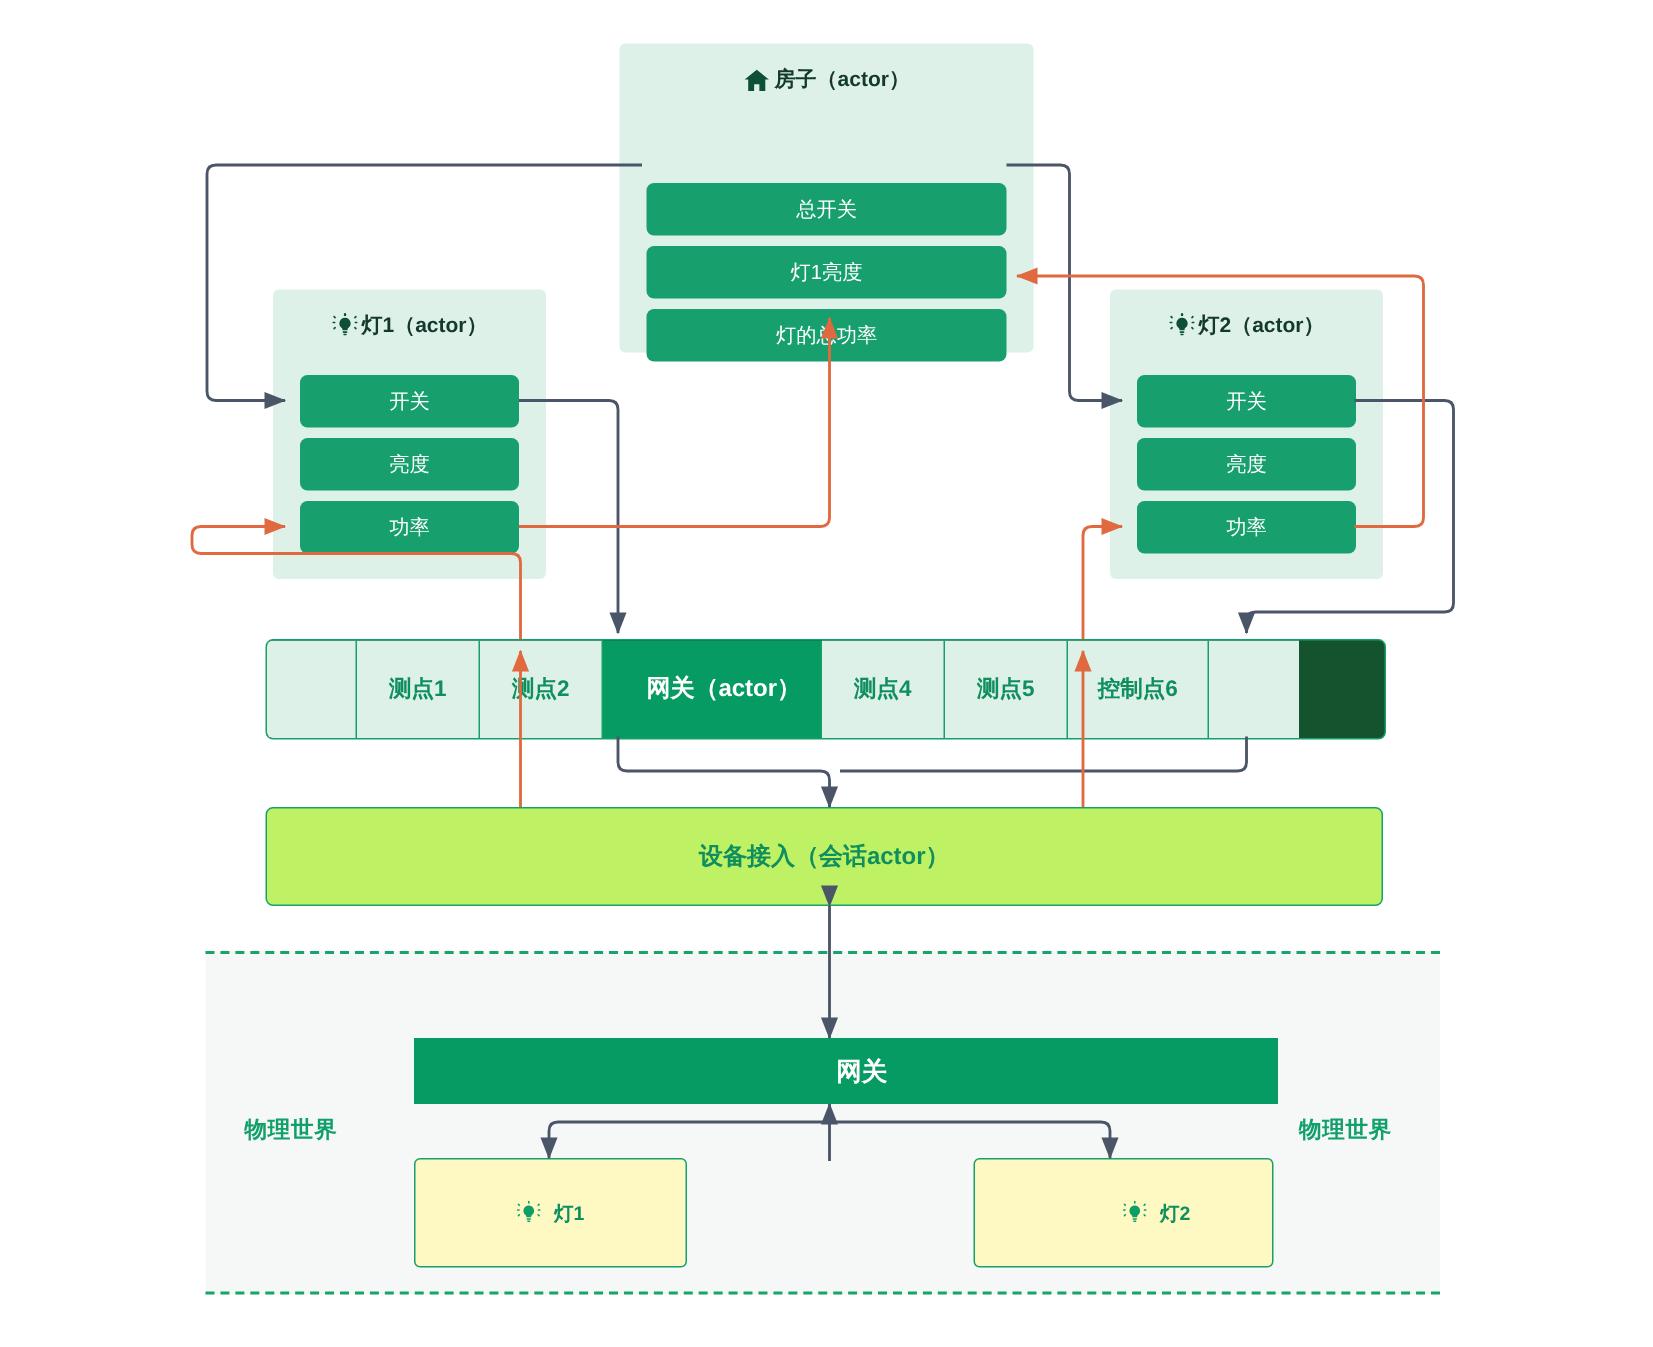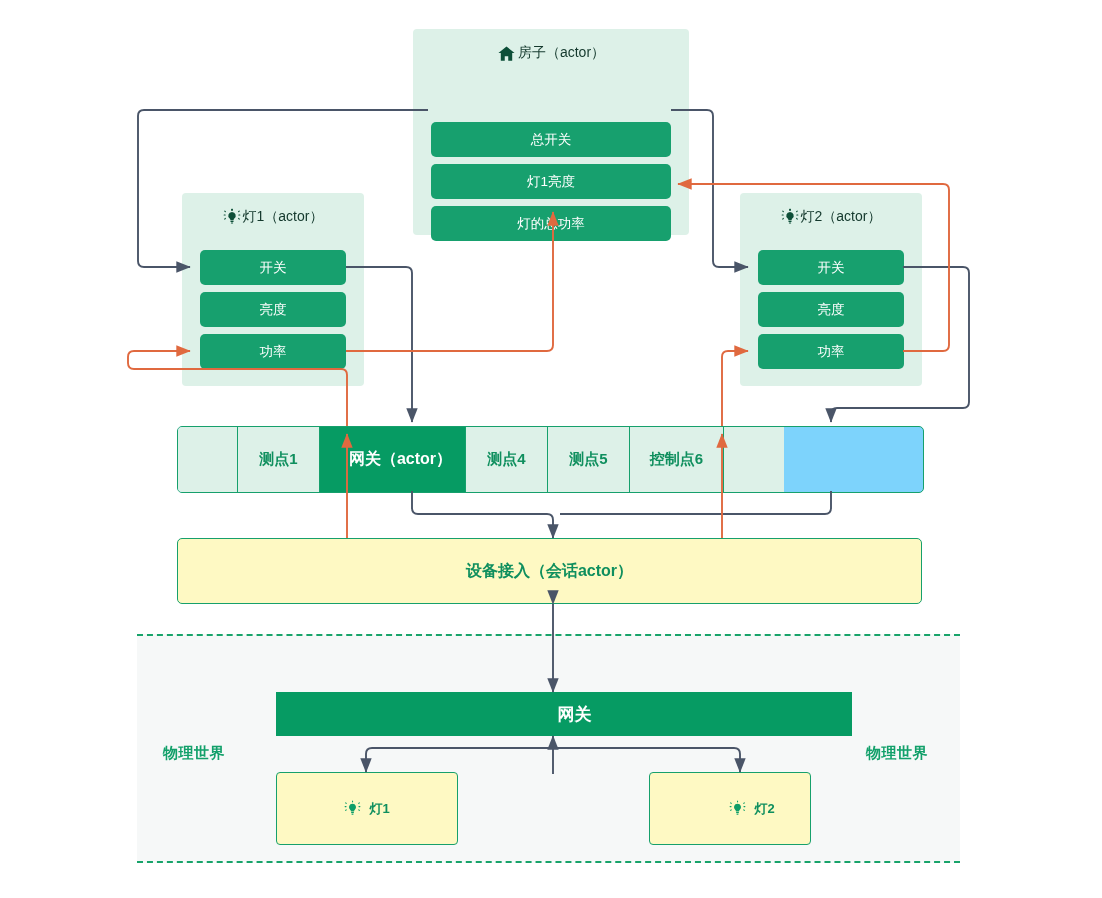--- a/index.html
+++ b/index.html
@@ -50,21 +50,21 @@
   .actor-title{
     position:absolute;
     top:0; left:0; right:0;
     height:48px;
     display:flex;
     align-items:center;
     justify-content:center;
     gap:2px;
     color:#15503c;
     font-size:14px;
-    font-weight:normal;
+    font-weight:bold;
     white-space:nowrap;
   }
   .actor-title .ttxt{ color:#13382c; }
 
   .prop{
     position:absolute;
     left:18px; right:18px;
     height:35px;
     background:#17a06e;
     border-radius:5px;
@@ -77,21 +77,21 @@
     white-space:nowrap;
   }
 
   
   .strip{
     position:absolute;
     display:flex;
     border:1.4px solid #16a06c;
     border-radius:5px;
     overflow:hidden;
-    background:#7dd3fc;
+    background:#14532d;
     z-index:3;
   }
   .cell{
     border-right:1.4px solid #16a06c;
     display:flex;
     align-items:center;
     justify-content:center;
     font-size:15px;
     font-weight:bold;
     color:#0f8f5e;
@@ -105,21 +105,21 @@
     background:#069b63;
     color:#ffffff;
     font-size:16px;
   }
 
   
   .obox{
     position:absolute;
     border:1.6px solid #16a06c;
     border-radius:5px;
-    background:#fef9c3;
+    background:#bef264;
     display:flex;
     align-items:center;
     justify-content:center;
     color:#0f8f5e;
     font-size:16px;
     font-weight:bold;
     z-index:3;
     white-space:nowrap;
     box-sizing:border-box;
   }
@@ -268,20 +268,21 @@
       <span class="ttxt">灯2（actor）</span>
     </div>
     <div class="prop" style="top:57px;">开关</div>
     <div class="prop" style="top:99px;">亮度</div>
     <div class="prop" style="top:141px;">功率</div>
   </div>
 
   <div class="strip" id="strip" style="left:177px; top:426px; width:745px; height:65px;">
       <div class="cell pad" style="width: 60px; flex: 0 0 60px;"></div>
       <div class="cell" style="width: 82px; flex: 0 0 82px;">测点1</div>
+      <div class="cell" style="width: 82px; flex: 0 0 82px;">测点2</div>
       <div class="cell main" style="width: 146px; flex: 0 0 146px; padding-left: 16px;">网关（actor）</div>
       <div class="cell" style="width: 82px; flex: 0 0 82px;">测点4</div>
       <div class="cell" style="width: 82px; flex: 0 0 82px;">测点5</div>
       <div class="cell" style="width: 94px; flex: 0 0 94px;">控制点6</div>
       <div class="cell pad" style="width: 60px; flex: 0 0 60px;"></div>
     </div>
 
   <div class="obox" style="left:177px; top:538px; width:745px; height:66px;">设备接入（会话actor）</div>
 
   <div class="solidbar" style="left:276px; top:692px; width:555px; height:44px;">网关</div>
@@ -297,21 +298,21 @@
         <rect x="20.4" y="8.6" width="2.8" height="1.5" rx=".7"></rect>
         <rect x="2.0" y="3.2" width="1.5" height="2.6" rx=".7" transform="rotate(-45 2.75 4.5)"></rect>
         <rect x="20.5" y="3.2" width="1.5" height="2.6" rx=".7" transform="rotate(45 21.25 4.5)"></rect>
         <rect x="2.0" y="13.0" width="1.5" height="2.6" rx=".7" transform="rotate(45 2.75 14.3)"></rect>
         <rect x="20.5" y="13.0" width="1.5" height="2.6" rx=".7" transform="rotate(-45 21.25 14.3)"></rect>
       </svg>
     </span>
     <span>灯1</span>
   </div>
 
-  <div class="devbox" style="left:649px; top:772px; width:162px; height:73px;padding-left:44px;">
+  <div class="devbox" style="left:649px; top:772px; width:200px; height:73px;padding-left:44px;">
     <span class="ic">
       <svg width="17" height="17" viewBox="0 0 24 24" fill="#0f9e68">
         <path d="M12 5.2a5 5 0 0 0-3.1 8.9c.55.45.85 1.0.85 1.6v.5h4.5v-.5c0-.6.3-1.15.85-1.6A5 5 0 0 0 12 5.2z"></path>
         <rect x="9.9" y="17.1" width="4.2" height="1.5" rx=".7"></rect>
         <rect x="10.5" y="19.3" width="3" height="1.4" rx=".7"></rect>
         <rect x="11.3" y="0.8" width="1.5" height="2.8" rx=".7"></rect>
         <rect x="0.8" y="8.6" width="2.8" height="1.5" rx=".7"></rect>
         <rect x="20.4" y="8.6" width="2.8" height="1.5" rx=".7"></rect>
         <rect x="2.0" y="3.2" width="1.5" height="2.6" rx=".7" transform="rotate(-45 2.75 4.5)"></rect>
         <rect x="20.5" y="3.2" width="1.5" height="2.6" rx=".7" transform="rotate(45 21.25 4.5)"></rect>

